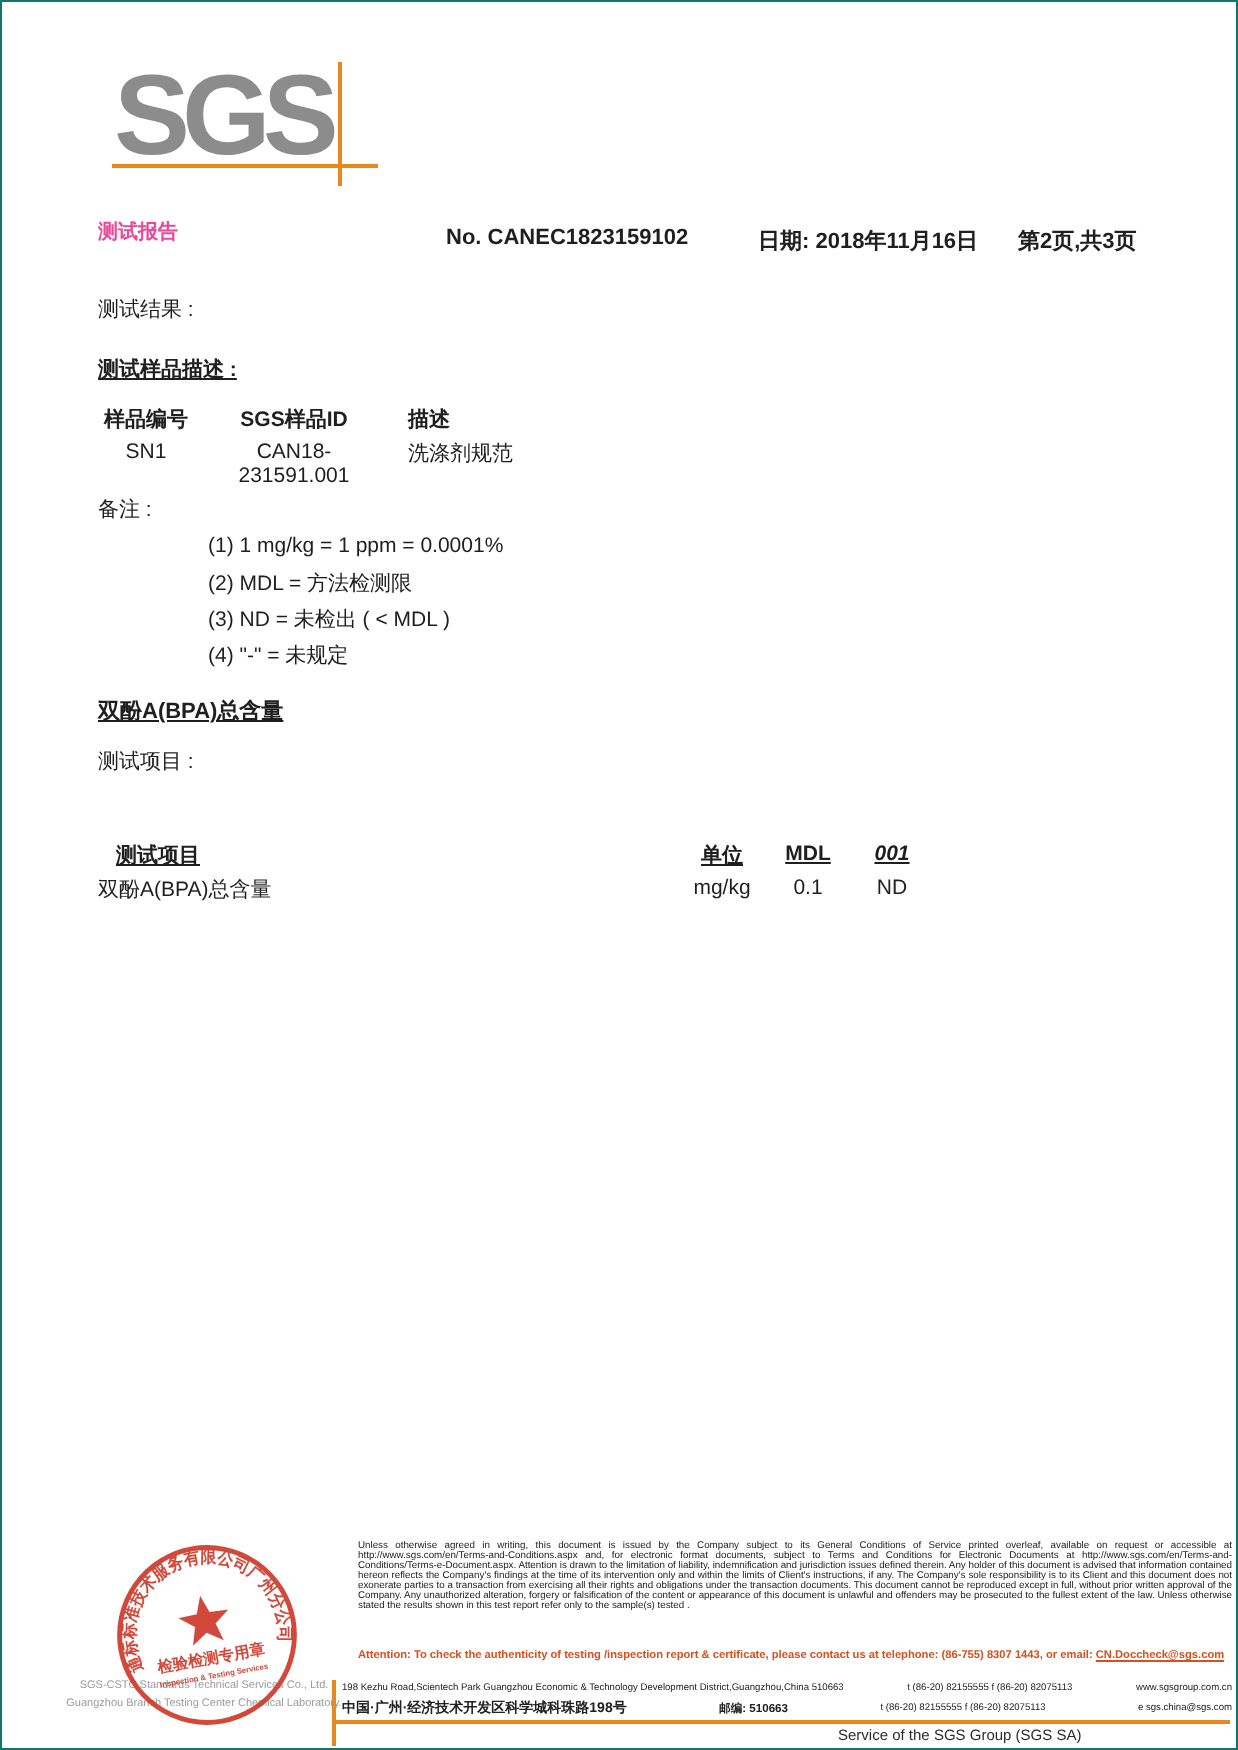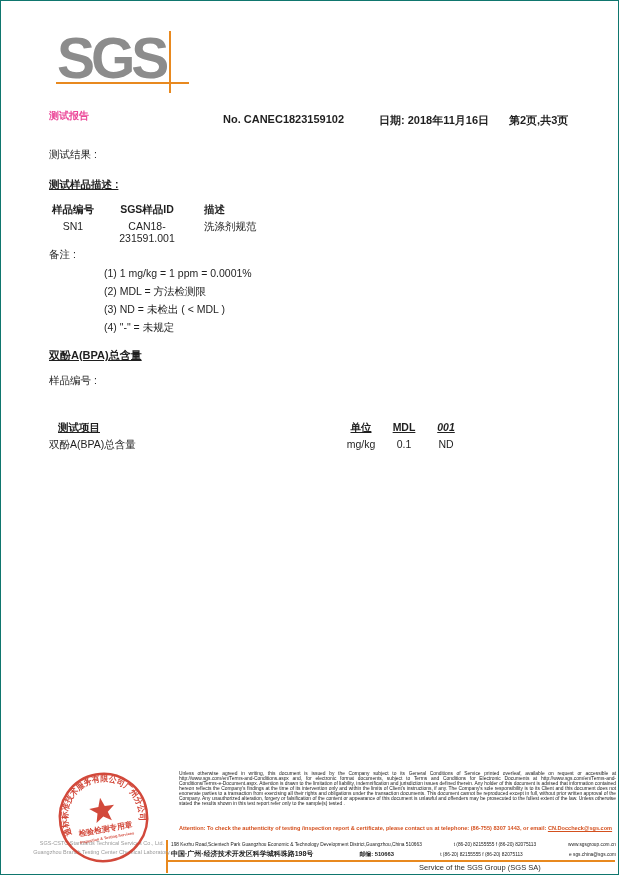--- a/index.html
+++ b/index.html
@@ -63,21 +63,21 @@
   </div>
 
   <div class="abs t" style="left:48px; top:247px;">备注 :</div>
   <div class="abs t" style="left:103px; top:266px;">(1) 1 mg/kg = 1 ppm = 0.0001%</div>
   <div class="abs t" style="left:103px; top:284px;">(2) MDL = 方法检测限</div>
   <div class="abs t" style="left:103px; top:302px;">(3) ND = 未检出 ( &lt; MDL )</div>
   <div class="abs t" style="left:103px; top:320px;">(4) "-" = 未规定</div>
 
   <div class="abs t b u" style="left:48px; top:347px; font-size:11px;">双酚A(BPA)总含量</div>
 
-  <div class="abs t" style="left:48px; top:373px;">样品编号 :</div>
+  <div class="abs t" style="left:48px; top:373px;">测试项目 :</div>
 
   <div>
     <span class="abs t b u" style="left:57px; top:420px;text-decoration:underline;">测试项目</span>
     <span class="abs t b cc" style="left:335px; top:420px; width:50px;"><span class="u">单位</span></span>
     <span class="abs t b cc" style="left:383px; top:420px; width:40px;"><span class="u">MDL</span></span>
     <span class="abs t b i cc" style="left:425px; top:420px; width:40px;"><span class="u">001</span></span>
 
     <span class="abs t" style="left:48px; top:437px;">双酚A(BPA)总含量</span>
     <span class="abs t cc" style="left:335px; top:437px; width:50px;">mg/kg</span>
     <span class="abs t cc" style="left:383px; top:437px; width:40px;">0.1</span>

